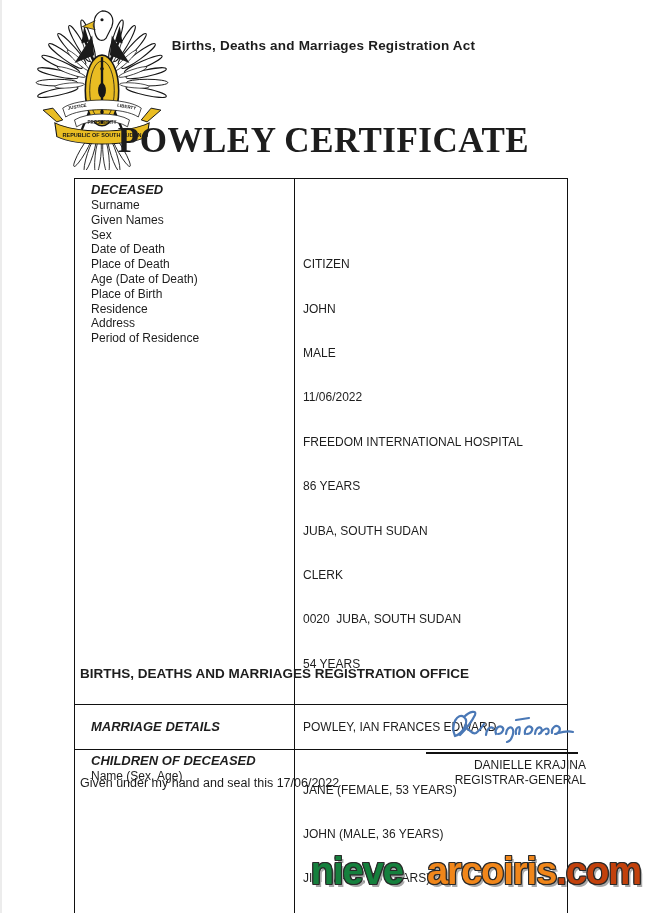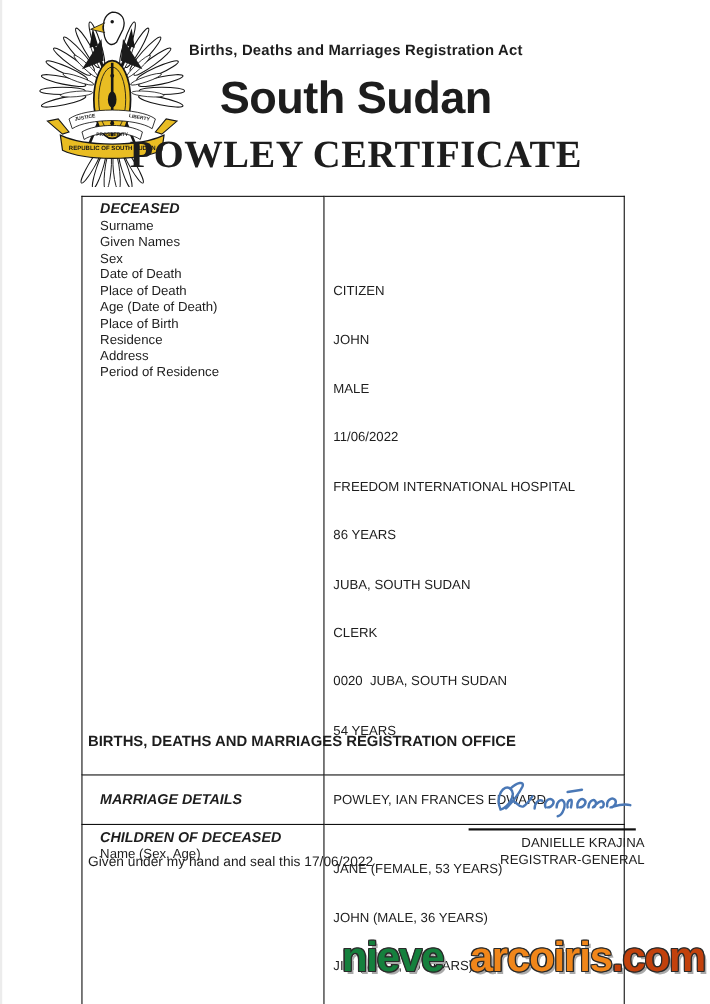--- a/index.html
+++ b/index.html
@@ -117,21 +117,20 @@
 
     <g color="#e9bd23" style="color: rgb(233, 189, 35);">
       <path d="M24 116 L10 104 L20 102 L30 114 Z" fill="currentColor" stroke="#161616" stroke-width="1"></path>
       <path d="M116 116 L130 104 L120 102 L110 114 Z" fill="currentColor" stroke="#161616" stroke-width="1"></path>
       <path d="M22 117 C45 128 95 128 118 117 L116 131 C95 141 45 141 24 131 Z" fill="currentColor" stroke="#161616" stroke-width="1.1"></path>
     </g>
     <text x="70" y="131" font-size="5.6" font-weight="bold" fill="#161616" text-anchor="middle">REPUBLIC OF SOUTH SUDAN</text>
   </svg>
 
   <div class="abs act-title">Births, Deaths and Marriages Registration Act</div>
-  <div class="abs country">South Sudan</div>
   <div class="abs doc-title">POWLEY CERTIFICATE</div>
 
   <table class="abs cert-table">
     <colgroup>
         <col class="c1">
         <col>
       </colgroup>
     <tbody>
         <tr>
       <td>

